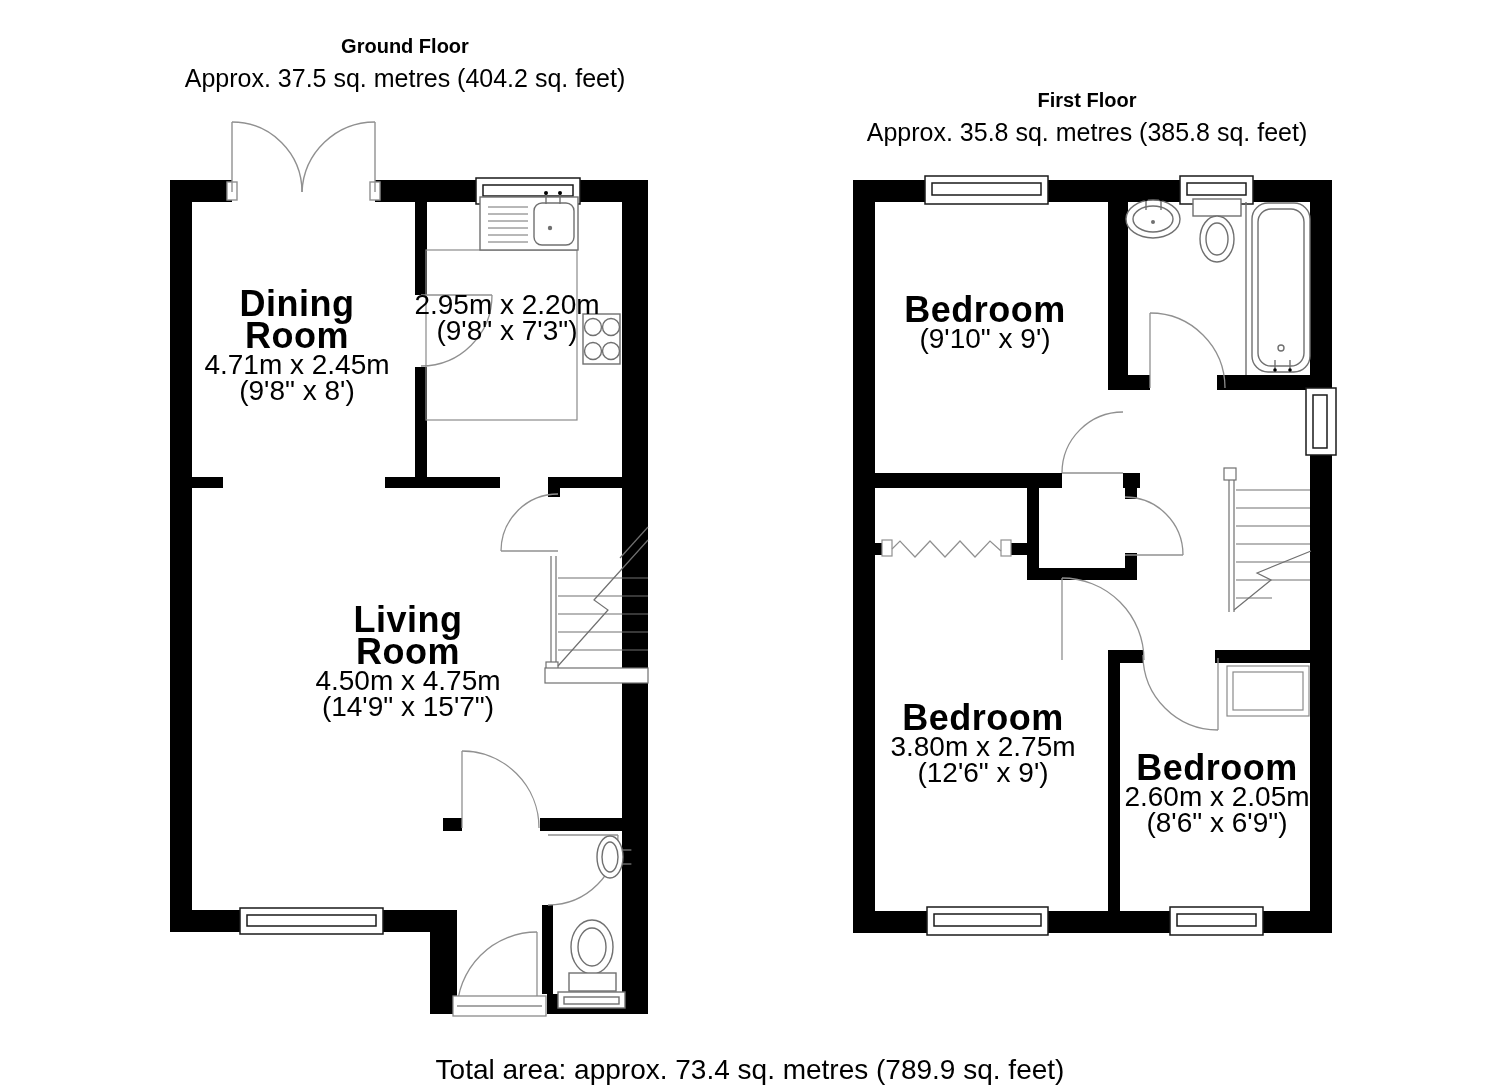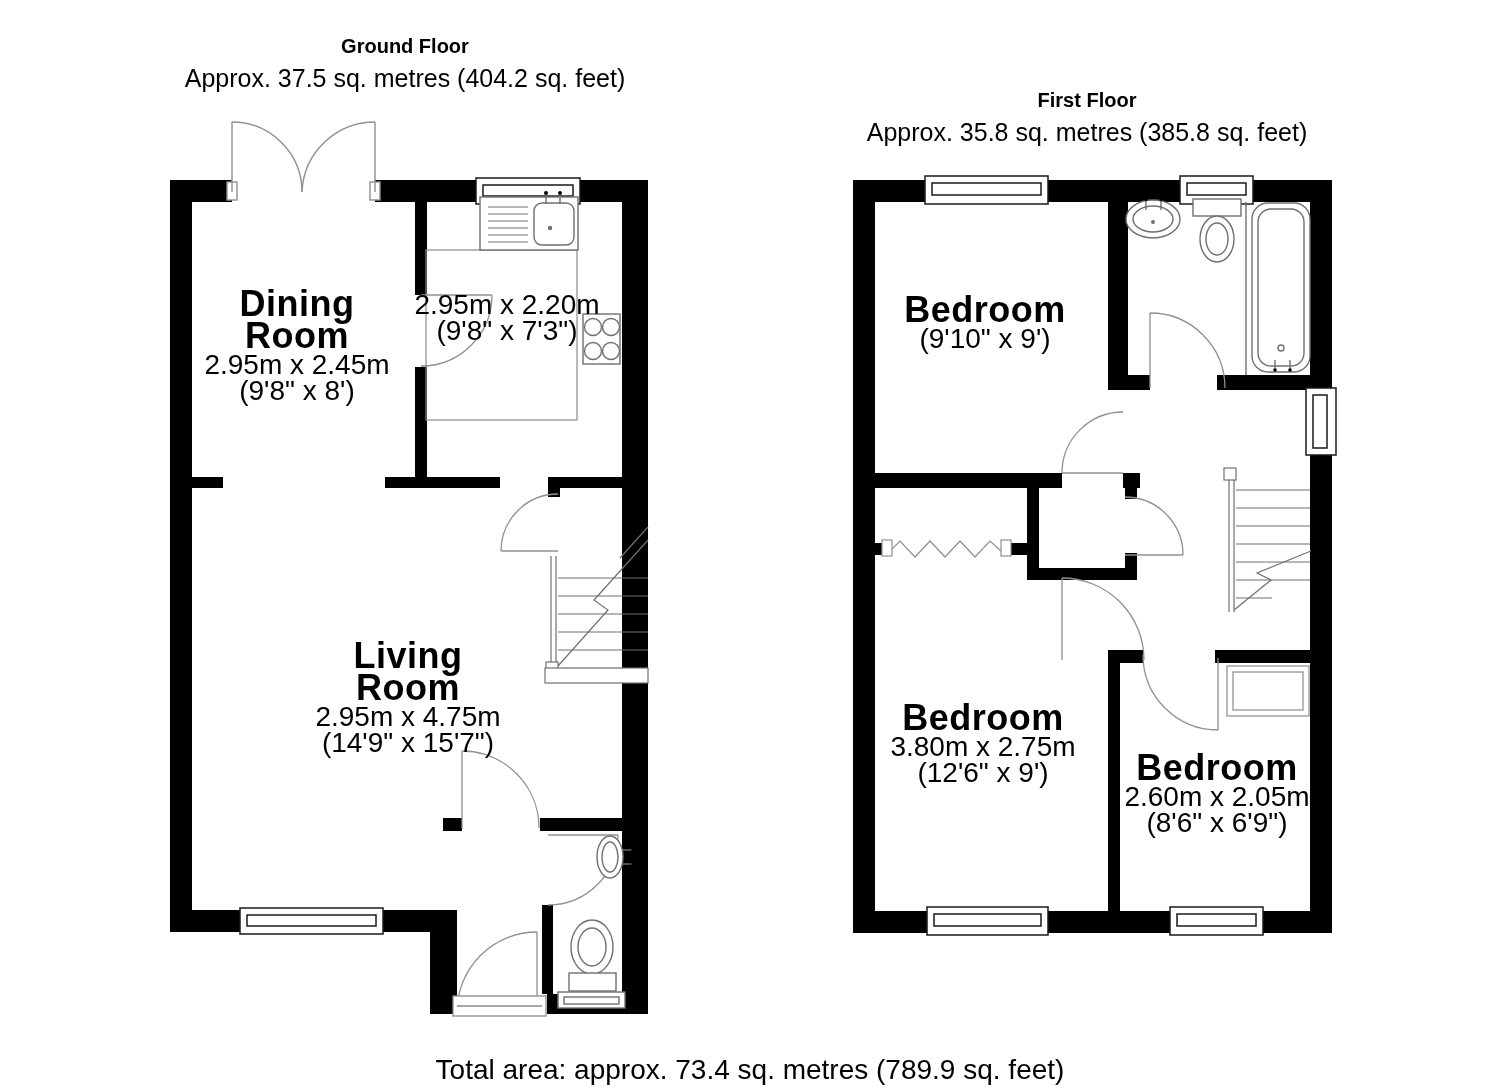--- a/index.html
+++ b/index.html
@@ -281,33 +281,33 @@
   </div>
 
   <div class="lbl" style="left:837px;top:82px;width:500px;">
     <div class="ft">First Floor</div>
     <div class="fs">Approx. 35.8 sq. metres (385.8 sq. feet)</div>
   </div>
 
   <div class="lbl" style="left:157px;top:288px;width:280px;">
     <div class="rn">Dining</div>
     <div class="rn">Room</div>
-    <div class="rd">2.95m x 2.45m</div>
+    <div class="rd">4.71m x 2.45m</div>
     <div class="rd">(9'8" x 8')</div>
   </div>
 
   <div class="lbl" style="left:387px;top:292px;width:240px;">
     <div class="rd">2.95m x 2.20m</div>
     <div class="rd">(9'8" x 7'3")</div>
   </div>
 
-  <div class="lbl" style="left:268px;top:604px;width:280px;margin-top:36px;">
+  <div class="lbl" style="left:268px;top:604px;width:280px;">
     <div class="rn">Living</div>
     <div class="rn">Room</div>
-    <div class="rd">2.95m x 4.75m</div>
+    <div class="rd">4.50m x 4.75m</div>
     <div class="rd">(14'9" x 15'7")</div>
   </div>
 
   <div class="lbl" style="left:845px;top:294px;width:280px;">
     <div class="rn">Bedroom</div>
     <div class="rd">(9'10" x 9')</div>
   </div>
 
   <div class="lbl" style="left:843px;top:702px;width:280px;">
     <div class="rn">Bedroom</div>

